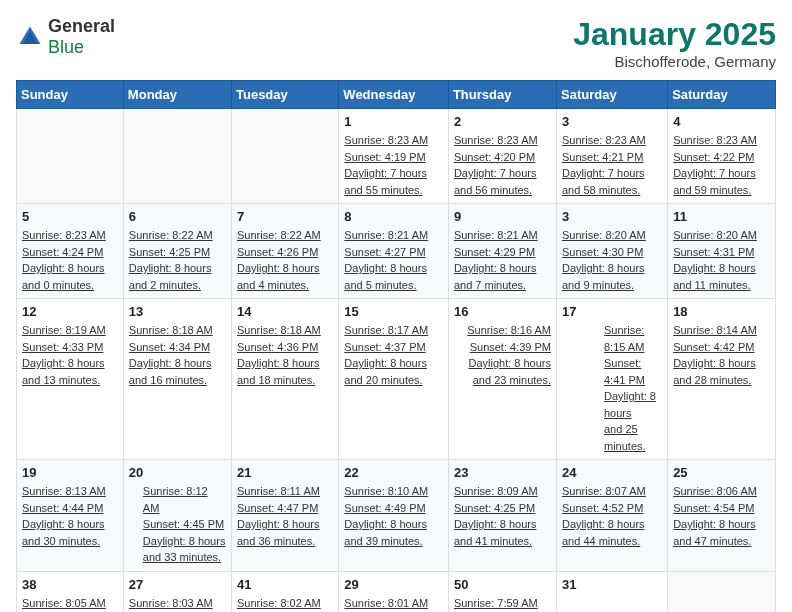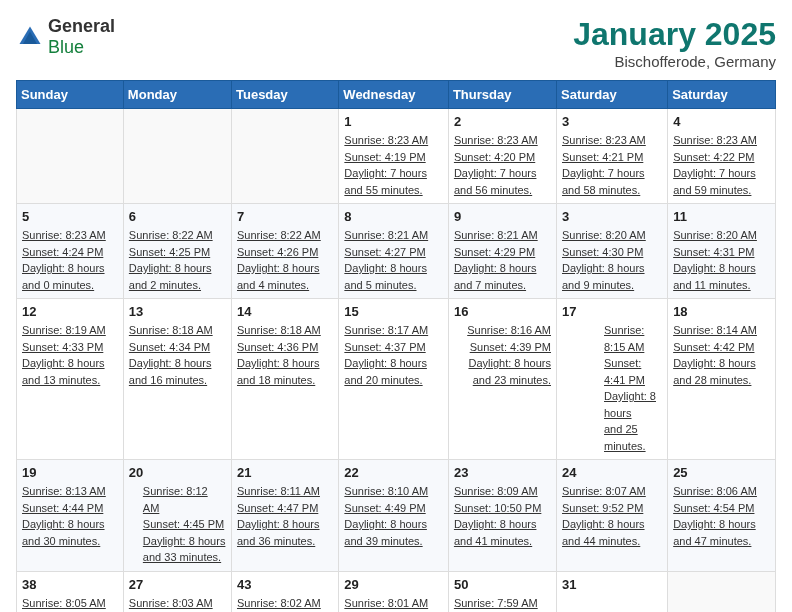--- a/index.html
+++ b/index.html
@@ -282,28 +282,28 @@
         <td>
           <span class="day-number">22</span>
           <div class="day-info" style="white-space: pre-line;">Sunrise: 8:10 AM
 Sunset: 4:49 PM
 Daylight: 8 hours
 and 39 minutes.</div>
         </td>
         <td>
           <span class="day-number">23</span>
           <div class="day-info" style="white-space: pre-line;">Sunrise: 8:09 AM
-Sunset: 10:50 PM
+Sunset: 4:25 PM
 Daylight: 8 hours
 and 41 minutes.</div>
         </td>
         <td>
           <span class="day-number">24</span>
           <div class="day-info" style="white-space: pre-line;">Sunrise: 8:07 AM
-Sunset: 9:52 PM
+Sunset: 4:52 PM
 Daylight: 8 hours
 and 44 minutes.</div>
         </td>
         <td>
           <span class="day-number">25</span>
           <div class="day-info" style="white-space: pre-line;">Sunrise: 8:06 AM
 Sunset: 4:54 PM
 Daylight: 8 hours
 and 47 minutes.</div>
         </td>
@@ -317,21 +317,21 @@
 and 50 minutes.</div>
         </td>
         <td>
           <span class="day-number">27</span>
           <div class="day-info" style="white-space: pre-line;">Sunrise: 8:03 AM
 Sunset: 4:57 PM
 Daylight: 8 hours
 and 54 minutes.</div>
         </td>
         <td>
-          <span class="day-number">43</span>
+          <span class="day-number">41</span>
           <div class="day-info" style="white-space: pre-line;">Sunrise: 8:02 AM
 Sunset: 4:59 PM
 Daylight: 8 hours
 and 57 minutes.</div>
         </td>
         <td>
           <span class="day-number">29</span>
           <div class="day-info" style="white-space: pre-line;">Sunrise: 8:01 AM
 Sunset: 5:01 PM
 Daylight: 9 hours

